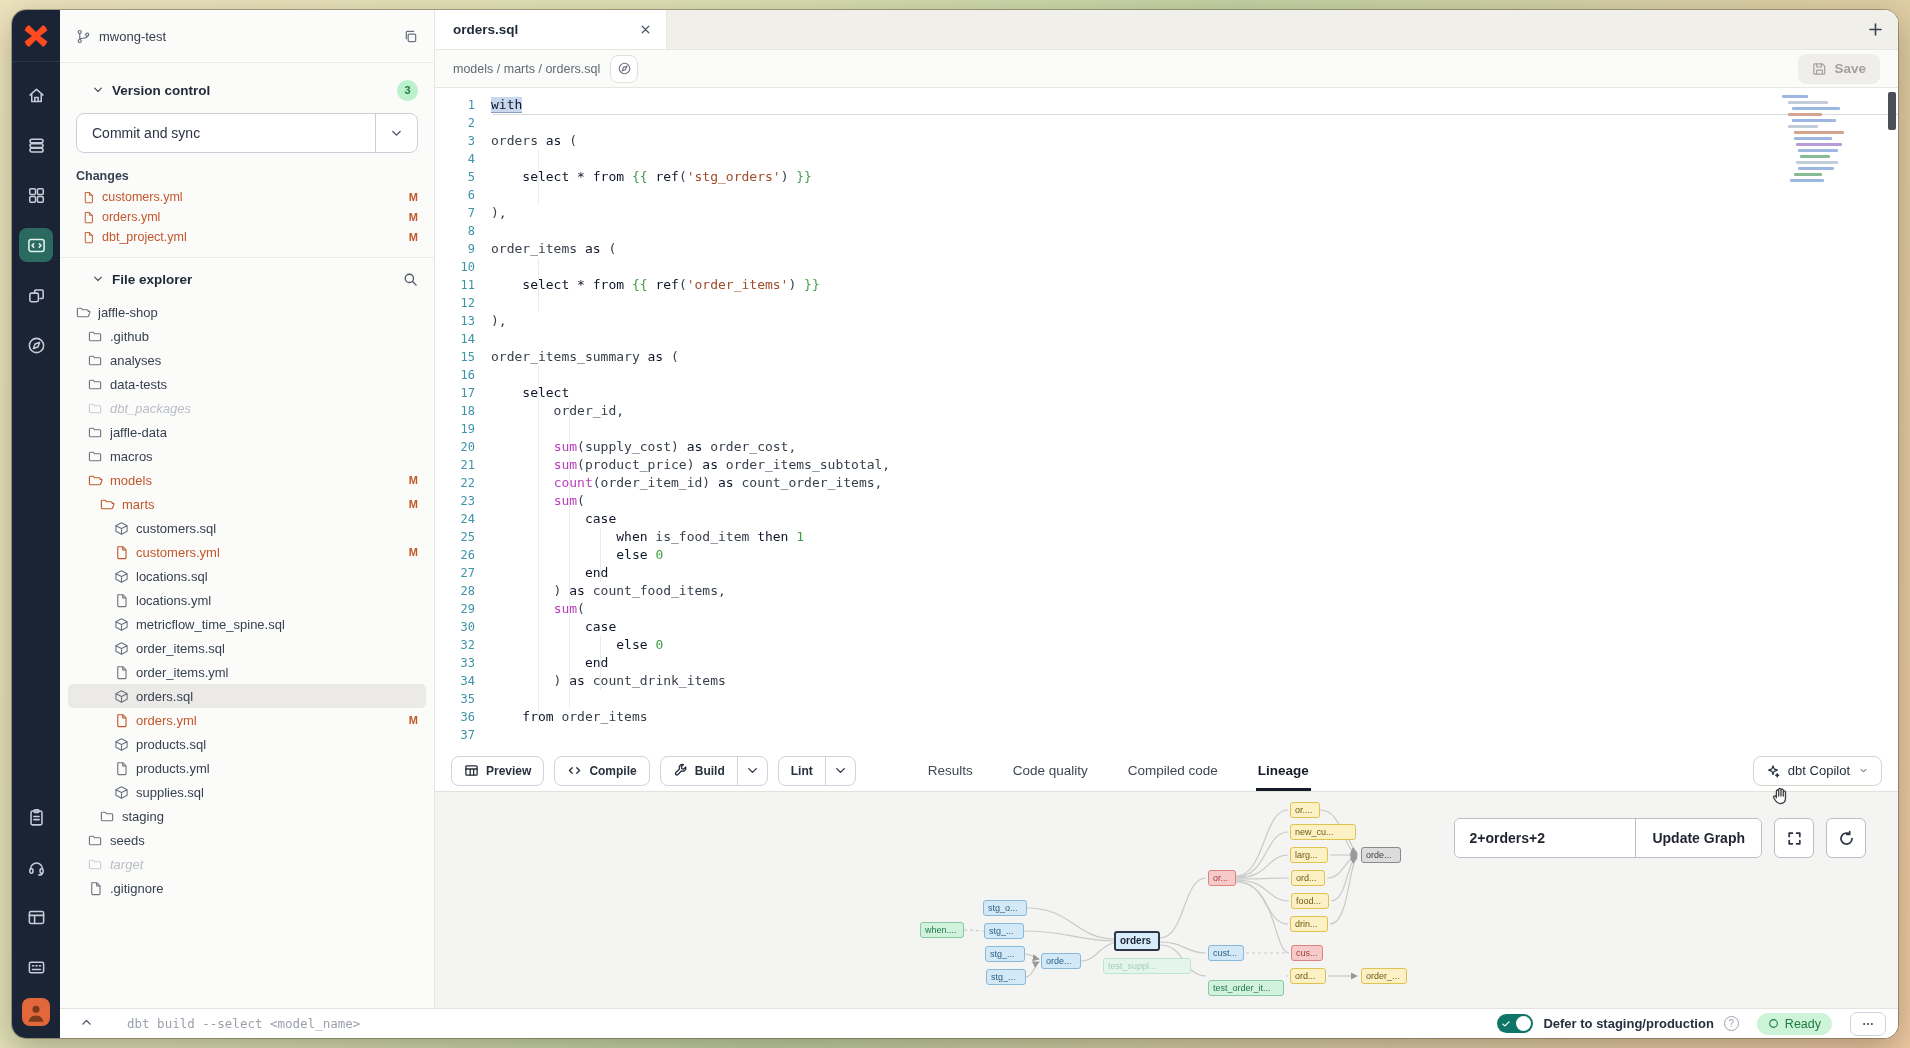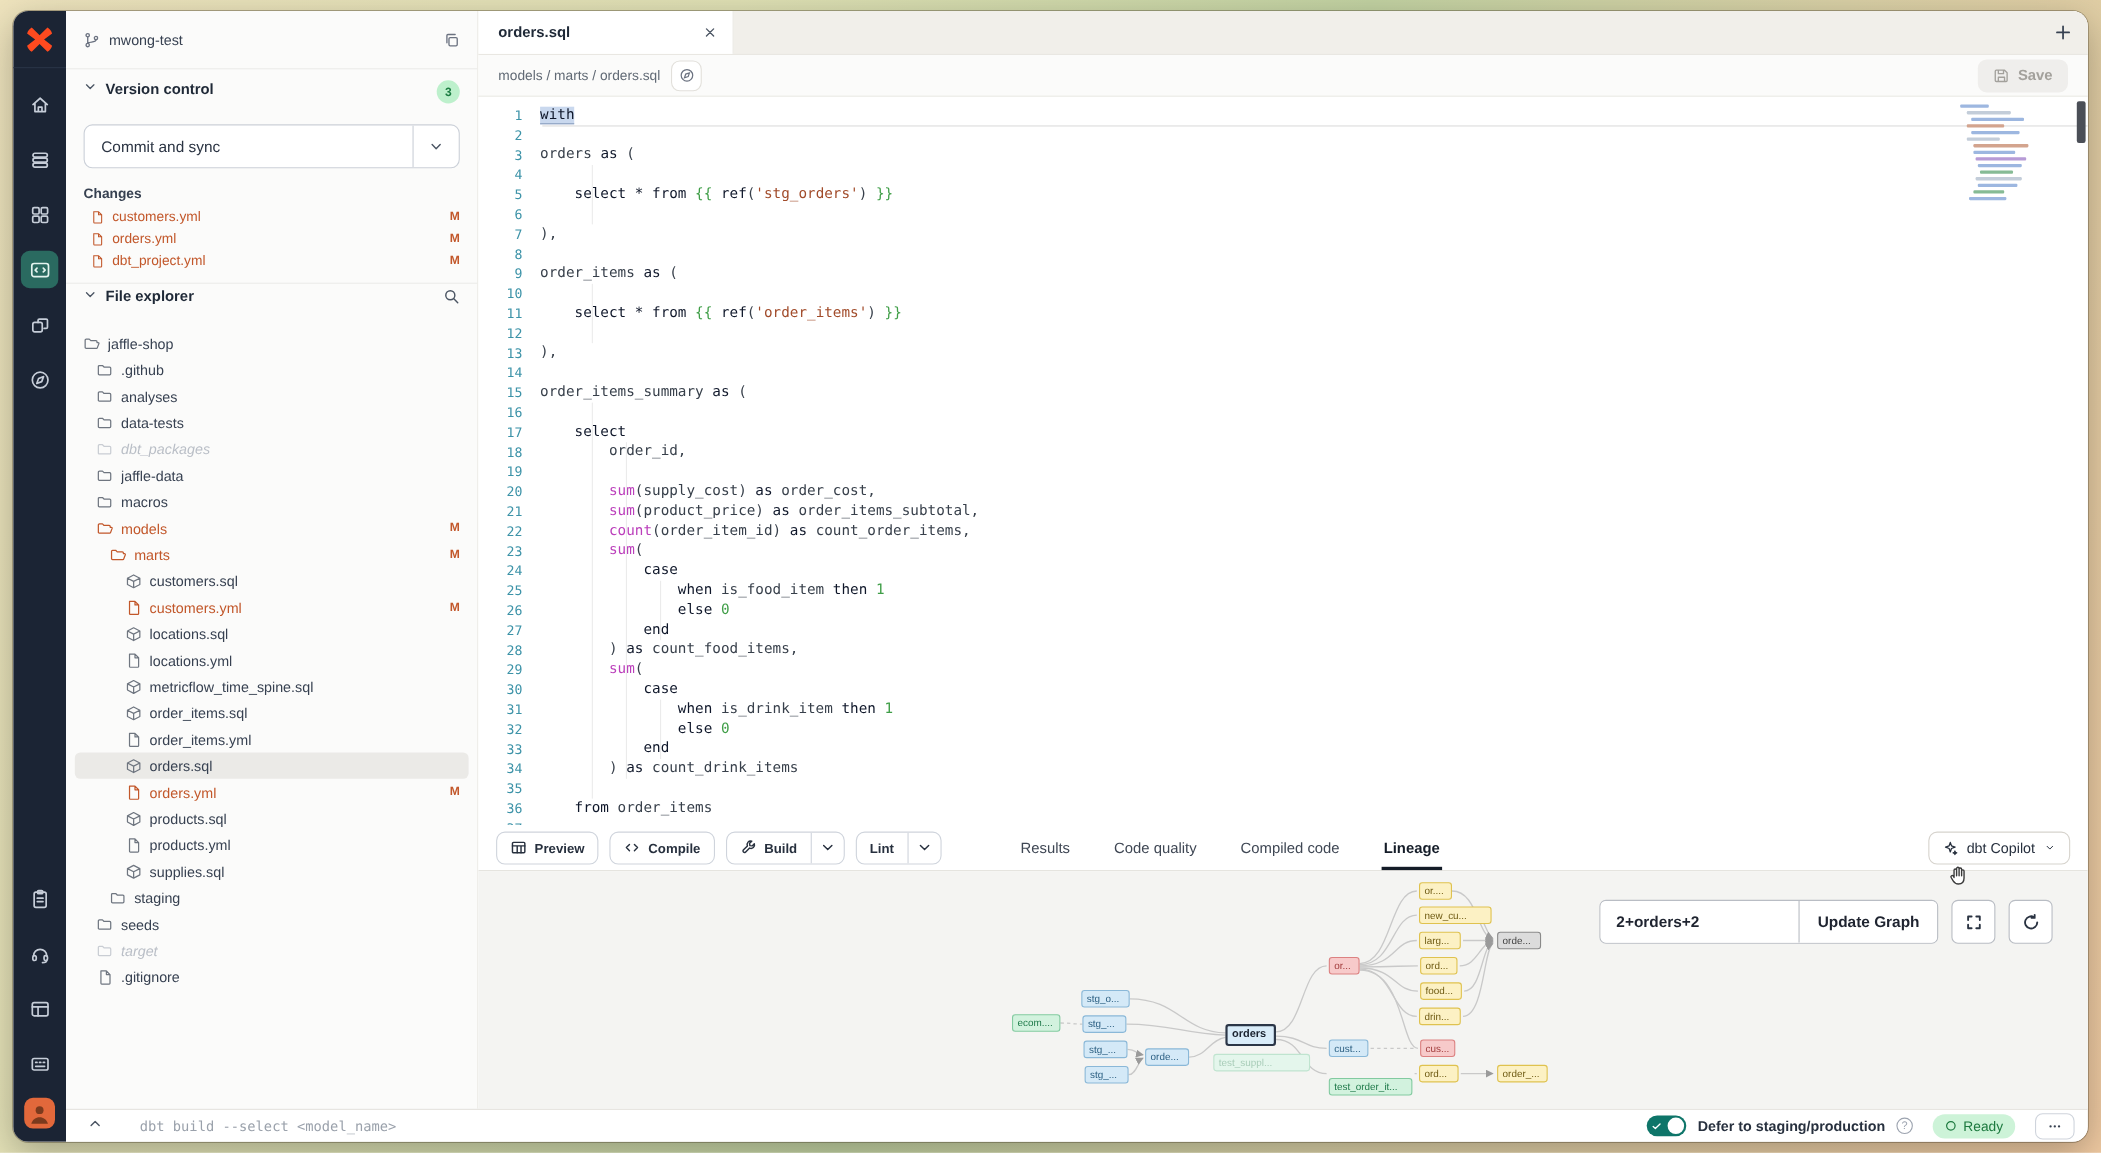--- a/index.html
+++ b/index.html
@@ -20,21 +20,21 @@
   .rail-ic { width:34px; height:34px; margin-top:16px; border-radius:8px; display:flex; align-items:center; justify-content:center; color:#c6cdd8; }
   .rail-ic svg { width:19px; height:19px; stroke:currentColor; fill:none; stroke-width:1.3; stroke-linecap:round; stroke-linejoin:round; }
   .rail-ic.active { background:#2a6a60; color:#e3f3ee; }
   .rail-spacer { flex:1; }
   .avatar { width:28px; height:28px; border-radius:8px; background:#e2683b; margin:14px 0 12px; display:flex; align-items:center; justify-content:center; overflow:hidden; }
   
   .sidebar { position:absolute; left:48px; top:0; bottom:30px; width:375px; background:#fbfbfa; border-right:1px solid #e7e5e0; }
   .sb-header { height:53px; display:flex; align-items:center; padding:0 16px; border-bottom:1px solid #ececea; color:#374151; font-size:13px; gap:8px; }
   .sb-header svg { width:15px; height:15px; stroke:#6b7280; fill:none; stroke-width:1.3; stroke-linecap:round; }
   .sb-header .grow { flex:1; }
-  .sec-head { display:flex; align-items:flex-start; gap:8px; padding:0 16px; height:34px; font-size:13.5px; font-weight:700; color:#1f2937; }
+  .sec-head { display:flex; align-items:center; gap:8px; padding:0 16px; height:34px; font-size:13.5px; font-weight:700; color:#1f2937;margin-left:16px; }
   .sec-head svg.chev { width:12px; height:12px; stroke:#4b5563; fill:none; stroke-width:1.6; stroke-linecap:round; stroke-linejoin:round; }
   .sec-head .grow { flex:1; }
   .badge-green { min-width:21px; height:21px; border-radius:50%; background:#bdf0cc; color:#1c7d42; font-size:11px; font-weight:700; display:flex; align-items:center; justify-content:center; }
   .commit-btn { margin:6px 16px 10px; height:40px; border:1px solid #cbd0d8; border-radius:8px; background:#fff; display:flex; align-items:stretch; overflow:hidden; }
   .commit-btn .lbl { flex:1; display:flex; align-items:center; padding-left:15px; font-size:14px; color:#2a3342; }
   .commit-btn .caret { width:42px; border-left:1px solid #cbd0d8; display:flex; align-items:center; justify-content:center; }
   .commit-btn .caret svg { width:13px; height:13px; stroke:#4b5563; fill:none; stroke-width:1.6; stroke-linecap:round; stroke-linejoin:round; }
   .changes-label { padding:6px 16px 4px; font-size:12.5px; font-weight:700; color:#374151; }
   .chg-row { display:flex; align-items:center; gap:7px; height:20px; padding:0 16px 0 22px; font-size:12.5px; color:#c2572a; }
   .chg-row .grow { flex:1; }
@@ -686,24 +686,20 @@
           <div class="cl">
             <span class="ln">29</span>
             <span class="lc"><span class="t-p">        </span><span class="t-f">sum</span><span class="t-p">(</span></span>
           </div>
 
           <div class="cl">
             <span class="ln">30</span>
             <span class="lc"><span class="t-p">            </span><span class="t-k">case</span></span>
           </div>
 
-          <div class="cl">
-            <span class="ln">31</span>
-            <span class="lc"><span class="t-p">                </span><span class="t-k">when</span><span class="t-p"> is_drink_item </span><span class="t-k">then</span><span class="t-p"> </span><span class="t-n">1</span></span>
-          </div>
 
           <div class="cl">
             <span class="ln">32</span>
             <span class="lc"><span class="t-p">                </span><span class="t-k">else</span><span class="t-p"> </span><span class="t-n">0</span></span>
           </div>
 
           <div class="cl">
             <span class="ln">33</span>
             <span class="lc"><span class="t-p">            </span><span class="t-k">end</span></span>
           </div>
@@ -852,21 +848,21 @@
           <path d="M896 109 C912 109 912 68 922 65" marker-end="url(#arr)"></path>
           <path d="M895 132 C914 132 914 70 922 66" marker-end="url(#arr)"></path>
           <path d="M811 161 L852 161" stroke-dasharray="3 3"></path>
           <path d="M851 184 L853 184"></path>
           <path d="M893 184 L922 184" marker-end="url(#arr)"></path>
         </g>
       </svg>
 
       <div>
 
-          <div class="lnode mint" style="left:485px;top:130px;width:44px"><span>ecom....</span></div>
+          <div class="lnode mint" style="left:485px;top:130px;width:44px"><span>when....</span></div>
 
           <div class="lnode blue" style="left:548px;top:108px;width:44px"><span>stg_o...</span></div>
 
           <div class="lnode blue" style="left:549px;top:131px;width:40px"><span>stg_...</span></div>
 
           <div class="lnode blue" style="left:550px;top:154px;width:40px"><span>stg_...</span></div>
 
           <div class="lnode blue" style="left:551px;top:177px;width:40px"><span>stg_...</span></div>
 
           <div class="lnode blue" style="left:606px;top:161px;width:40px"><span>orde...</span></div>

